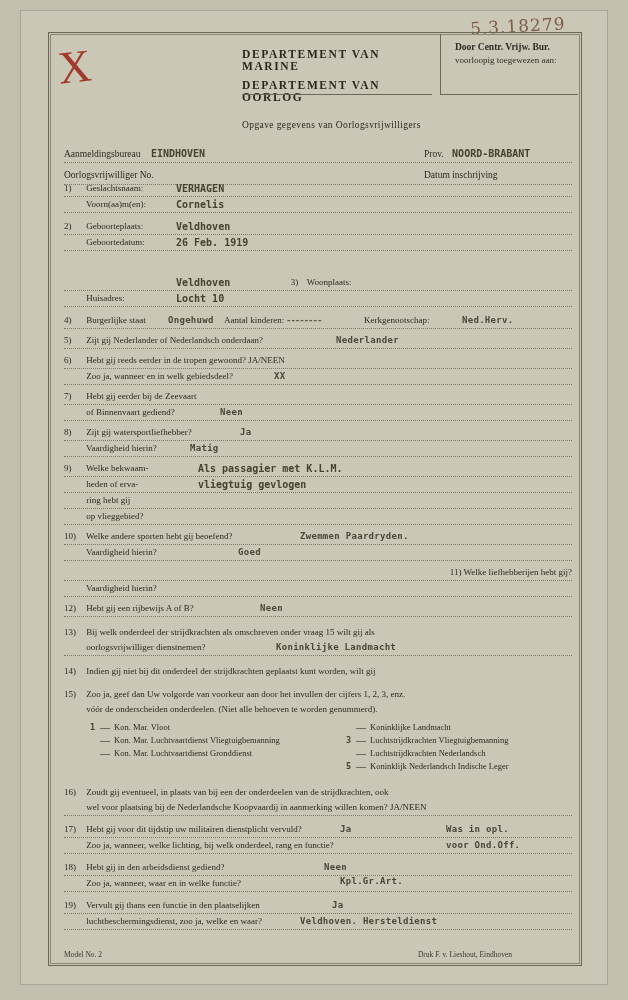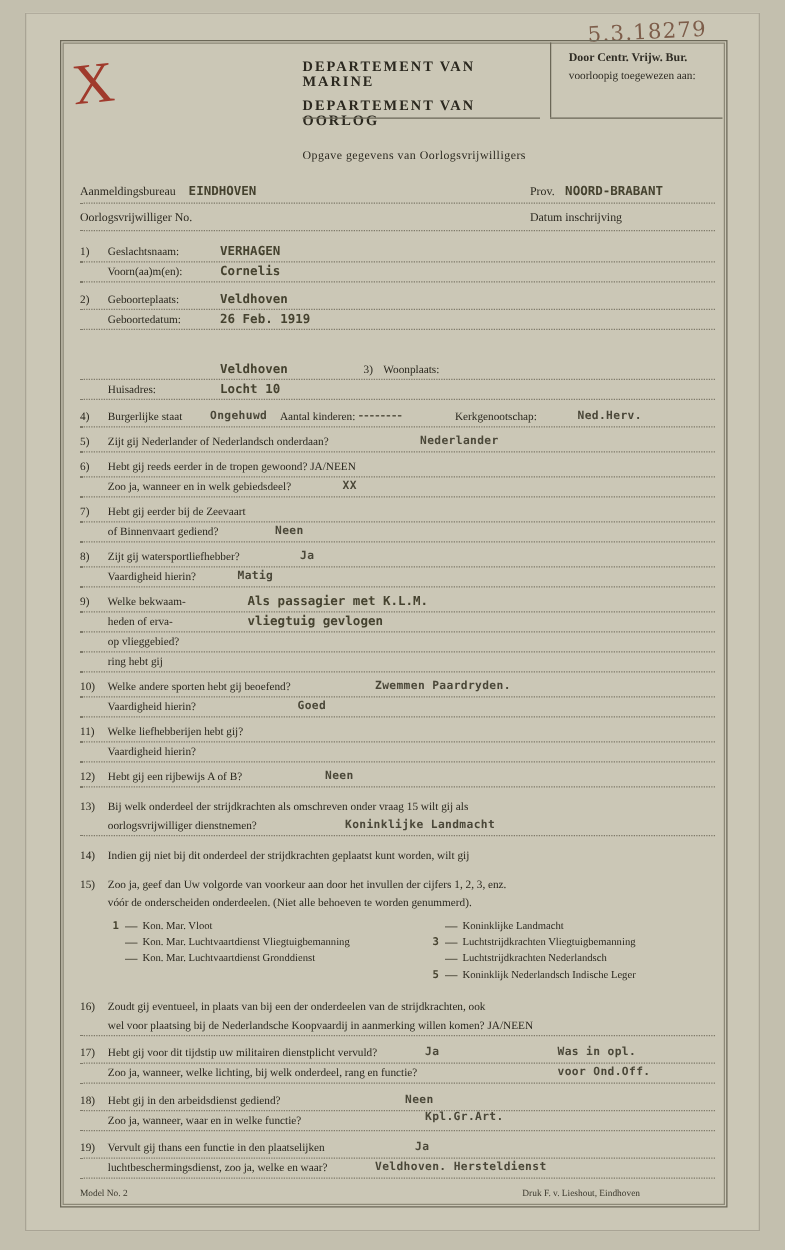--- a/index.html
+++ b/index.html
@@ -80,21 +80,21 @@
     position:absolute;left:222px;top:84px;width:190px;border-bottom:1px solid #6b6757;
   }
   .subtitle{
     position:absolute;left:222px;top:110px;
     font-size:9.5px;letter-spacing:.4px;color:#2b281f;
   }
   .hdrow{
     position:absolute;font-size:9.5px;color:#2b281f;
   }
   .body{
-    position:absolute;left:44px;top:184px;width:508px;
+    position:absolute;left:44px;top:171px;width:508px;
     font-size:9px;color:#2b281f;
   }
   .line{
     position:relative;
     height:15px;
     line-height:15px;
     border-bottom:1px dotted #7d7868;
     white-space:nowrap;
   }
   .line.nodot{border-bottom:none;}
@@ -262,39 +262,39 @@
         <span class="lbl">Welke bekwaam-</span>
         <span class="ansbig" style="position:absolute;left:134px;">Als passagier met K.L.M.</span>
       </div>
       <div class="line">
         <span class="num"></span>
         <span class="lbl">heden of erva-</span>
         <span class="ansbig" style="position:absolute;left:134px;">vliegtuig gevlogen</span>
       </div>
       <div class="line">
         <span class="num"></span>
+        <span class="lbl">ring hebt gij</span>
+      </div>
+      <div class="line">
+        <span class="num"></span>
         <span class="lbl">op vlieggebied?</span>
-      </div>
-      <div class="line">
-        <span class="num"></span>
-        <span class="lbl">ring hebt gij</span>
       </div>
 
       <div class="line" style="margin-top:4px;">
         <span class="num">10)</span>
         <span class="lbl">Welke andere sporten hebt gij beoefend?</span>
         <span class="ans" style="position:absolute;left:236px;">Zwemmen Paardryden.</span>
       </div>
       <div class="line">
         <span class="num"></span>
         <span class="lbl">Vaardigheid hierin?</span>
         <span class="ans" style="position:absolute;left:174px;">Goed</span>
       </div>
 
-      <div class="line" style="margin-top:4px;">
+      <div class="line" style="margin-top:4px;text-align:right;">
         <span class="num">11)</span>
         <span class="lbl">Welke liefhebberijen hebt gij?</span>
       </div>
       <div class="line">
         <span class="num"></span>
         <span class="lbl">Vaardigheid hierin?</span>
       </div>
 
       <div class="line" style="margin-top:4px;">
         <span class="num">12)</span>

